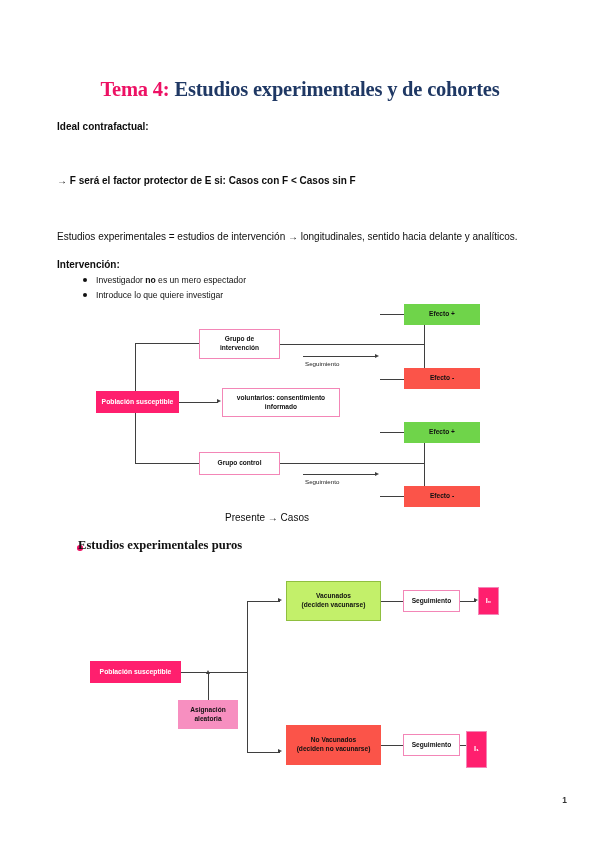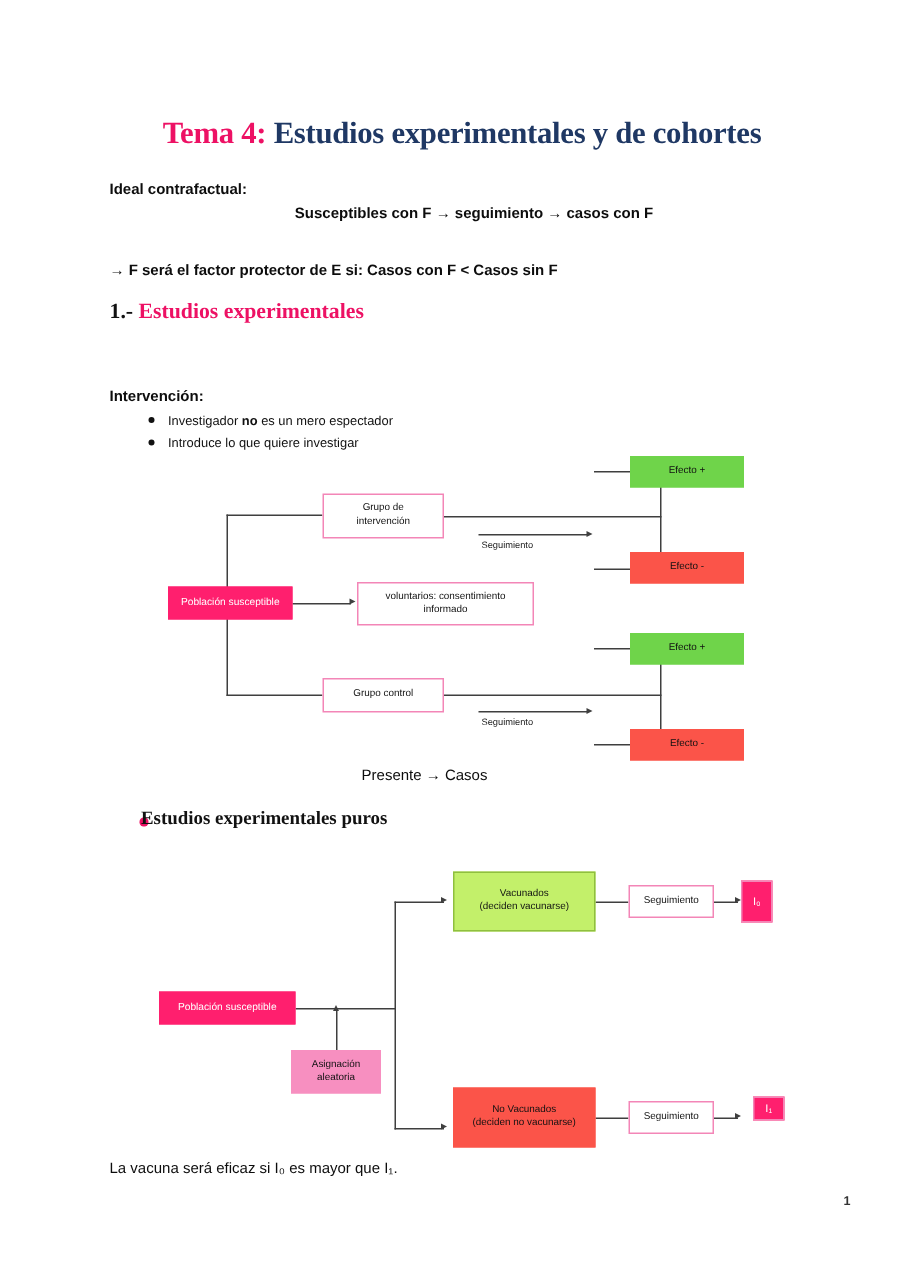--- a/index.html
+++ b/index.html
@@ -6,21 +6,21 @@
   html,body{margin:0;padding:0;}
   body{
     width:600px;height:848px;
     background:#ffffff;
     font-family:"Liberation Sans", sans-serif;
     color:#111111;
     position:relative;
     overflow:hidden;
     -webkit-font-smoothing:antialiased;
   }
-  .page{position:absolute;inset:0;margin-left:16px;}
+  .page{position:absolute;inset:0;}
 
   
   .title{
     position:absolute;left:0;right:0;top:78px;
     text-align:center;
     font-family:"Liberation Serif", serif;
     font-weight:bold;
     font-size:20.5px;
     letter-spacing:-0.2px;
     white-space:nowrap;
@@ -72,21 +72,21 @@
     position:relative;top:-1px;
   }
 
   
   .box{
     position:absolute;
     box-sizing:border-box;
     display:flex;align-items:center;justify-content:center;
     text-align:center;
     font-size:6.6px;
-    font-weight:normal;
+    font-weight:bold;
     line-height:8.6px;
     padding:1px 2px;
     color:#111;
   }
   .box.pinkfill{background:#FF1F6E;color:#ffffff;border:1px solid #FF1F6E;}
   .box.pinkoutline{background:#ffffff;border:1.1px solid #F386B7;color:#111;}
   .box.pinklight{background:#F78FC0;border:1px solid #F78FC0;color:#111;}
   .box.green{background:#6FD44A;border:1px solid #6FD44A;color:#111;}
   .box.greenlite{background:#C3F06A;border:1px solid #8FBF3F;color:#111;}
   .box.red{background:#FB5449;border:1px solid #FB5449;color:#111;}
@@ -118,30 +118,26 @@
 
 <div class="page">
 
   <div class="title">
     <span class="t-pink">Tema 4:</span>
     <span class="t-navy">Estudios experimentales y de cohortes</span>
   </div>
 
   <div class="txt b" style="left:57px;top:121px;">Ideal contrafactual:</div>
 
-  <div class="txt b center-block" style="left:57px;top:137px;width:486px;text-align:center;">Susceptibles con F → seguimiento → casos con F</div>
 
 
   <div class="txt b" style="left:57px;top:175px;">→ F será el factor protector de E si: Casos con F &lt; Casos sin F</div>
 
-  <div class="h2">
-    <span class="num">1.-</span>
-    <span class="nm">Estudios experimentales</span>
-  </div>
-
+
+  <div class="txt" style="left:57px;top:231px;">Estudios experimentales = estudios de intervención → longitudinales, sentido hacia delante y analíticos.</div>
 
 
   <div class="txt b" style="left:57px;top:259px;">Intervención:</div>
 
   <div class="bullet" style="left:83px;top:274px;">
     <span class="dot"></span><span>Investigador </span><span class="b">no</span><span> es un mero espectador</span>
   </div>
 
   <div class="bullet" style="left:83px;top:289px;">
     <span class="dot"></span><span>Introduce lo que quiere investigar</span>
@@ -232,19 +228,18 @@
 
     <div class="box red" style="left:286px;top:725px;width:95px;height:40px;white-space:pre-line;">No Vacunados
 (deciden no vacunarse)</div>
 
     <div class="box pinkoutline" style="left:403px;top:590px;width:57px;height:22px;">Seguimiento</div>
 
     <div class="box pinkoutline" style="left:403px;top:734px;width:57px;height:22px;">Seguimiento</div>
 
     <div class="box hotpink" style="left:478px;top:587px;width:21px;height:28px;font-size:7.4px;">I₀</div>
 
-    <div class="box hotpink" style="left:486px;top:731px;width:21px;height:16px;font-size:7.4px;">I₁</div>
-  </div>
-
-  <div class="txt" style="left:57px;top:774px;">La vacuna será eficaz si I₀ es mayor que I₁.</div>
+    <div class="box hotpink" style="left:466px;top:731px;width:21px;height:37px;font-size:7.4px;">I₁</div>
+  </div>
+
 
   <div class="pagenum">1</div>
 </div>
 
 </body></html>

